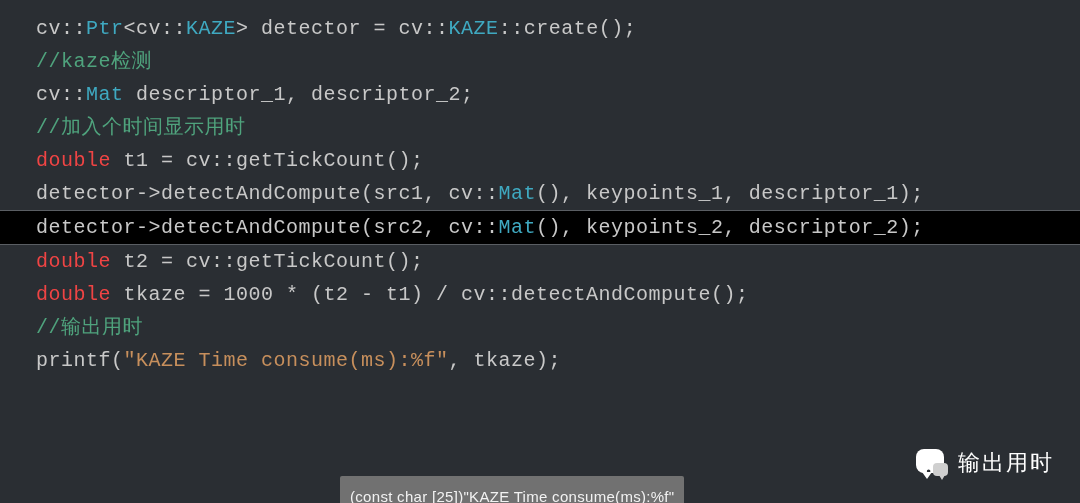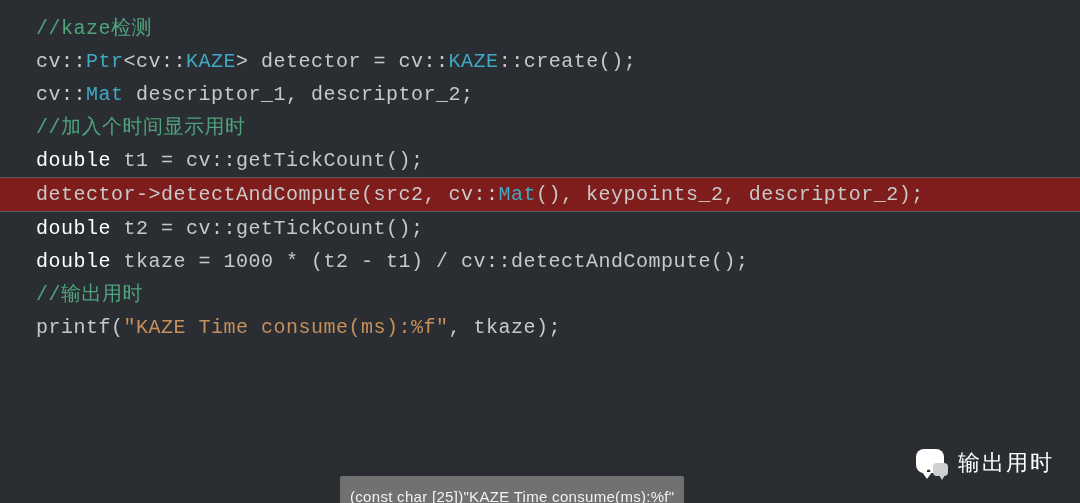--- a/index.html
+++ b/index.html
@@ -1,43 +1,44 @@
 <!DOCTYPE html>
 <html><head>
 <meta charset="utf-8">
 <style>
   html,body{margin:0;padding:0;background:#2a2e33;width:1080px;height:503px;overflow:hidden;font-family:'Courier New',monospace}
   .editor{position:relative;width:1080px;height:503px;background:#2a2e33;padding:12px 0 0 0;font-size:20px;line-height:33px;letter-spacing:.5px}
   .editor span{white-space:pre}
   .line{padding:0 36px;height:33px}
-  .hl{background:#7f1d1d}
+  .hl{background:#000000}
   .hl-border{border-top:1px solid #5a5e63;border-bottom:1px solid #5a5e63}
   .c-comment{color:#4fa37d}
   .c-default{color:#c8c8c8}
   .c-type{color:#3fa9c1}
-  .c-keyword{color:#ffffff}
+  .c-keyword{color:#ef4444}
   .c-string{color:#c78f5c}
   .watermark{position:absolute;right:26px;bottom:36px;display:flex;align-items:center;gap:10px;color:#ffffff;font-family:'Microsoft YaHei','PingFang SC',sans-serif;font-size:22px;letter-spacing:2px}
   .watermark-icon{width:36px;height:32px;position:relative}
   .bubble-main{position:absolute;width:28px;height:24px;background:#ffffff;border-radius:8px;left:4px;top:2px}
   .bubble-main:after{content:'';position:absolute;left:6px;bottom:-6px;width:0;height:0;border-left:5px solid transparent;border-right:5px solid transparent;border-top:7px solid #ffffff}
   .bubble-dots{position:absolute;left:9px;top:7px;letter-spacing:2px;font-size:12px;color:#2a2e33;font-family:monospace}
   .bubble-small{position:absolute;width:15px;height:13px;background:#cfcfcf;border-radius:4px;right:0;bottom:3px}
   .bubble-small:after{content:'';position:absolute;right:3px;bottom:-4px;width:0;height:0;border-left:3px solid transparent;border-right:3px solid transparent;border-top:5px solid #cfcfcf}
   .tooltip{position:absolute;left:340px;bottom:0;background:#717171;color:#f2f2f2;font-family:'Microsoft YaHei',sans-serif;font-size:15px;padding:4px 10px 2px 10px;border-radius:2px 2px 0 0;white-space:nowrap;letter-spacing:.3px}
 </style>
 </head>
 <body>
 
 <div class="editor">
+  <div class="line"><span class="c-default">cv::</span><span class="c-type">Ptr</span><span class="c-default">&lt;cv::</span><span class="c-type">KAZE</span><span class="c-default">&gt; detector = cv::</span><span class="c-type">KAZE</span><span class="c-default">::create();</span></div>
   <div class="line"><span class="c-comment">//kaze检测</span></div>
-  <div class="line"><span class="c-default">cv::</span><span class="c-type">Ptr</span><span class="c-default">&lt;cv::</span><span class="c-type">KAZE</span><span class="c-default">&gt; detector = cv::</span><span class="c-type">KAZE</span><span class="c-default">::create();</span></div>
   <div class="line"><span class="c-default">cv::</span><span class="c-type">Mat</span><span class="c-default"> descriptor_1, descriptor_2;</span></div>
   <div class="line"><span class="c-comment">//加入个时间显示用时</span></div>
   <div class="line"><span class="c-keyword">double</span><span class="c-default"> t1 = cv::getTickCount();</span></div>
+  <div class="line"><span class="c-default">detector-&gt;detectAndCompute(src1, cv::</span><span class="c-type">Mat</span><span class="c-default">(), keypoints_1, descriptor_1);</span></div>
   <div class="line hl hl-border"><span class="c-default">detector-&gt;detectAndCompute(src2, cv::</span><span class="c-type">Mat</span><span class="c-default">(), keypoints_2, descriptor_2);</span></div>
   <div class="line"><span class="c-keyword">double</span><span class="c-default"> t2 = cv::getTickCount();</span></div>
   <div class="line"><span class="c-keyword">double</span><span class="c-default"> tkaze = 1000 * (t2 - t1) / cv::detectAndCompute();</span></div>
   <div class="line"><span class="c-comment">//输出用时</span></div>
   <div class="line"><span class="c-default">printf(</span><span class="c-string">"KAZE Time consume(ms):%f"</span><span class="c-default">, tkaze);</span></div>
 
   <div class="tooltip">(const char [25])"KAZE Time consume(ms):%f"</div>
 
   <div class="watermark">
     <div class="watermark-icon">

